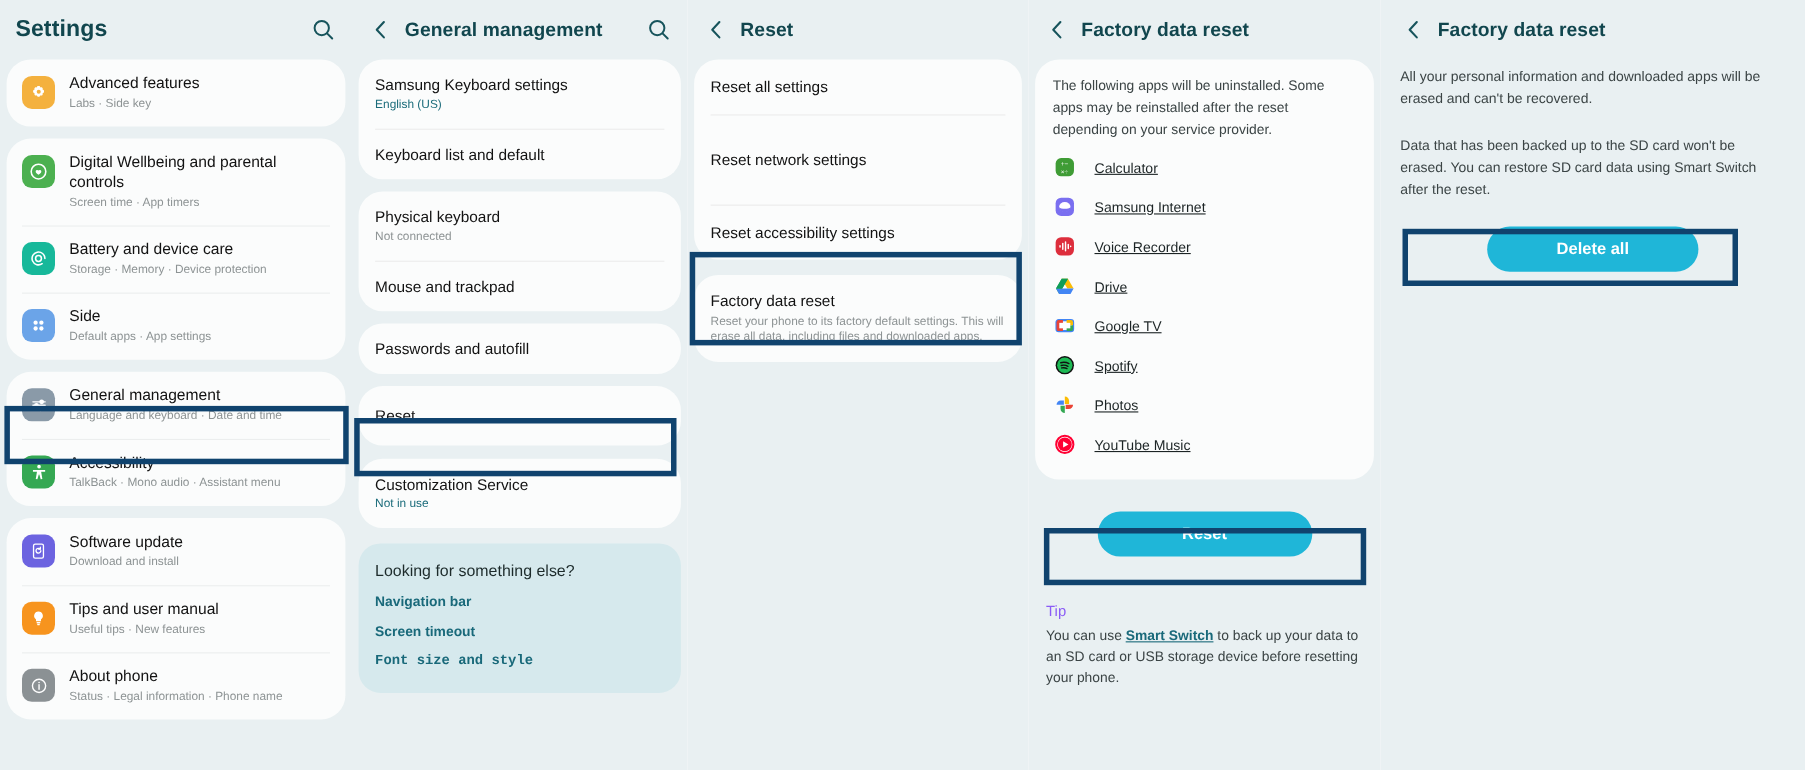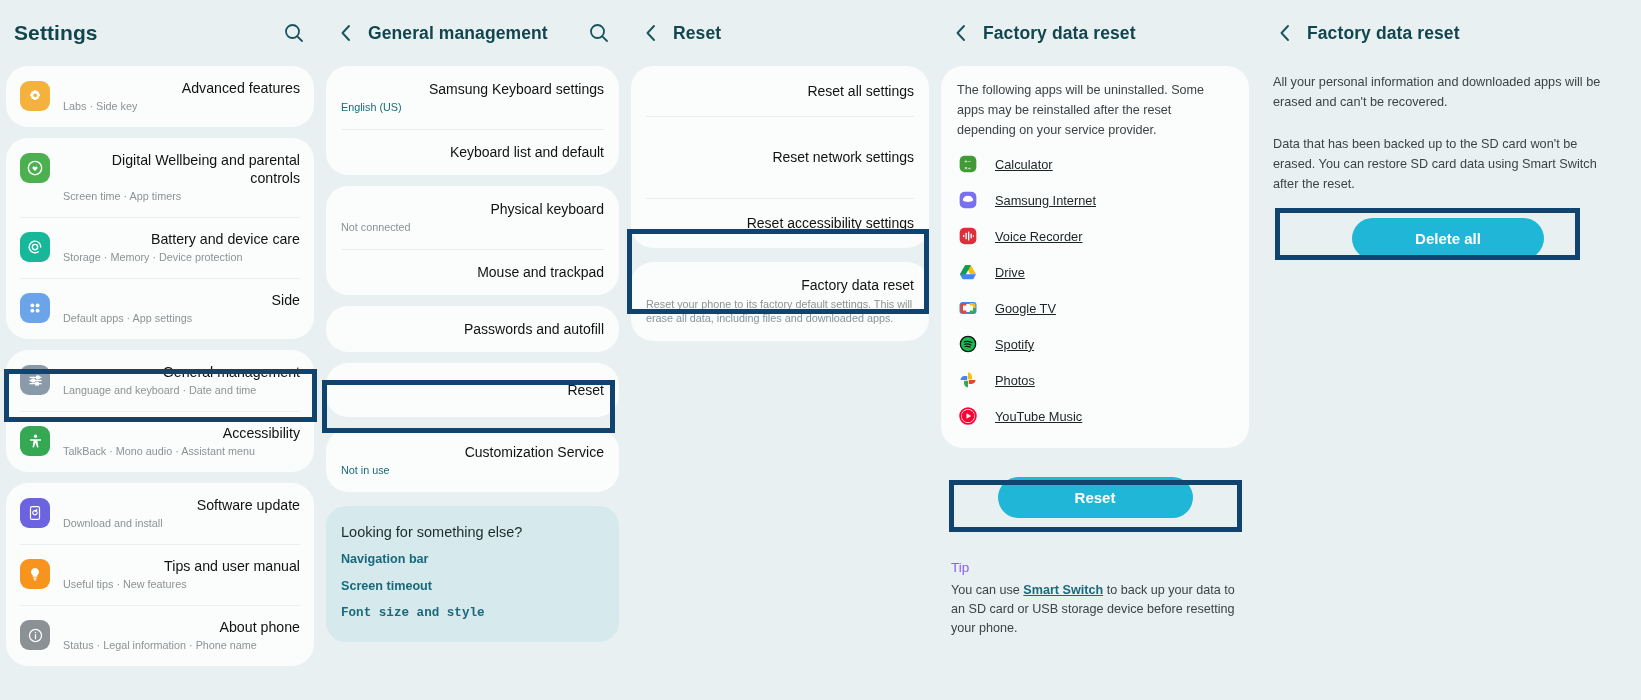--- a/index.html
+++ b/index.html
@@ -12,40 +12,40 @@
   .screens { display: flex; width: 1641px; height: 700px; }
 
   .panel { position: relative; height: 700px; background: #e9f0f2; overflow: hidden; flex-shrink: 0; }
   .p1 { width: 320px; }
   .p2 { width: 305px; }
   .p3 { width: 310px; }
   .p4 { width: 320px; }
   .p5 { width: 386px; }
 
   
-  .hdr { display: flex; align-items: center; height: 66px; padding: 0 14px; }
+  .hdr { display: flex; align-items: center; height: 54px; padding: 0 14px; }
   .hdr .title-lg { font-size: 21px; font-weight: bold; color: #11464e; letter-spacing: .1px; }
   .hdr .title-sm { font-size: 17.5px; font-weight: bold; color: #11464e; letter-spacing: .1px; }
   .back { width: 24px; height: 24px; margin-right: 10px; flex-shrink: 0; }
   .back svg { display:block; }
   .srch { margin-left: auto; width: 24px; height: 24px; }
   .srch svg { display:block; }
 
   
   .card { background: #fbfcfc; border-radius: 22px; margin: 0 6px 11px 6px; overflow: hidden; }
 
   .row { display: flex; align-items: flex-start; padding: 13px 14px; position: relative; }
   .row + .row::before {
     content:""; position:absolute; left:14px; right:14px; top:0; height:1px; background:#eceeee;
   }
   .icn { width: 30px; height: 30px; border-radius: 9px; flex-shrink: 0; margin-right: 13px; margin-top: 2px;
          display:flex; align-items:center; justify-content:center; }
   .icn svg { display:block; }
   .txt { flex: 1; min-width: 0; }
-  .t1 { font-size: 14.2px; color: #121212; line-height: 18px; text-align: right; }
+  .t1 { font-size: 14.2px; color: #121212; line-height: 18px; }
   .t2 { font-size: 10.8px; color: #8d9394; line-height: 15px; margin-top: 2px; }
   .t2.teal { color: #1a6b7a; }
 
   
   .srow { padding: 14px 15px; position: relative; }
   .srow + .srow::before { content:""; position:absolute; left:15px; right:15px; top:0; height:1px; background:#ececec; }
   .srow .t1 { font-size: 14px; }
 
   
   .hl { position: absolute; border: 5px solid #10436e; background: transparent; pointer-events:none; z-index: 9; }

